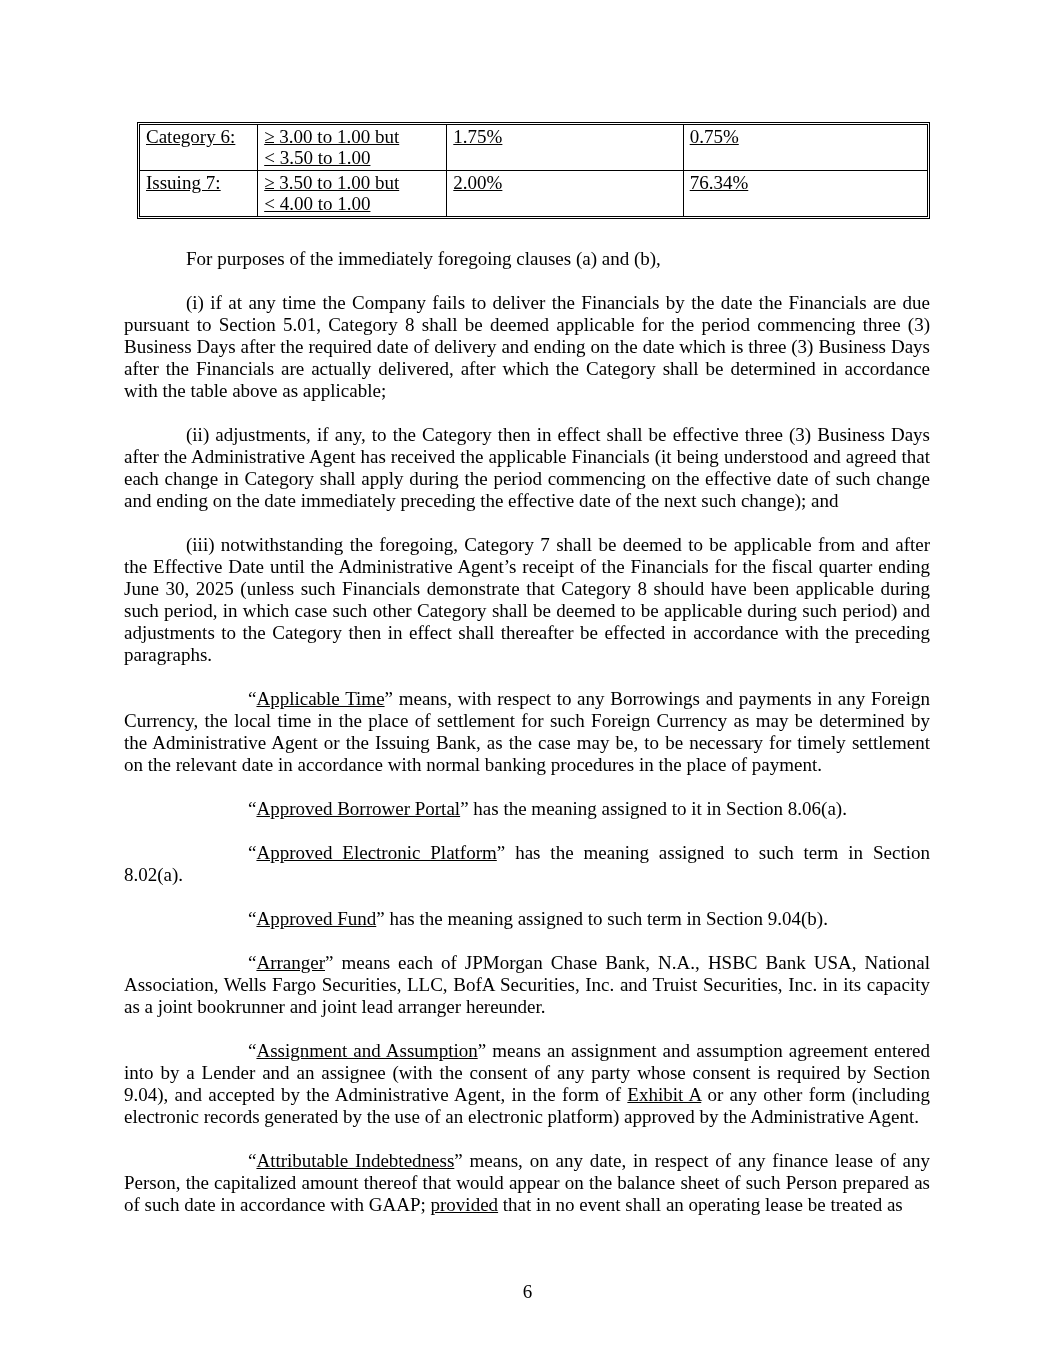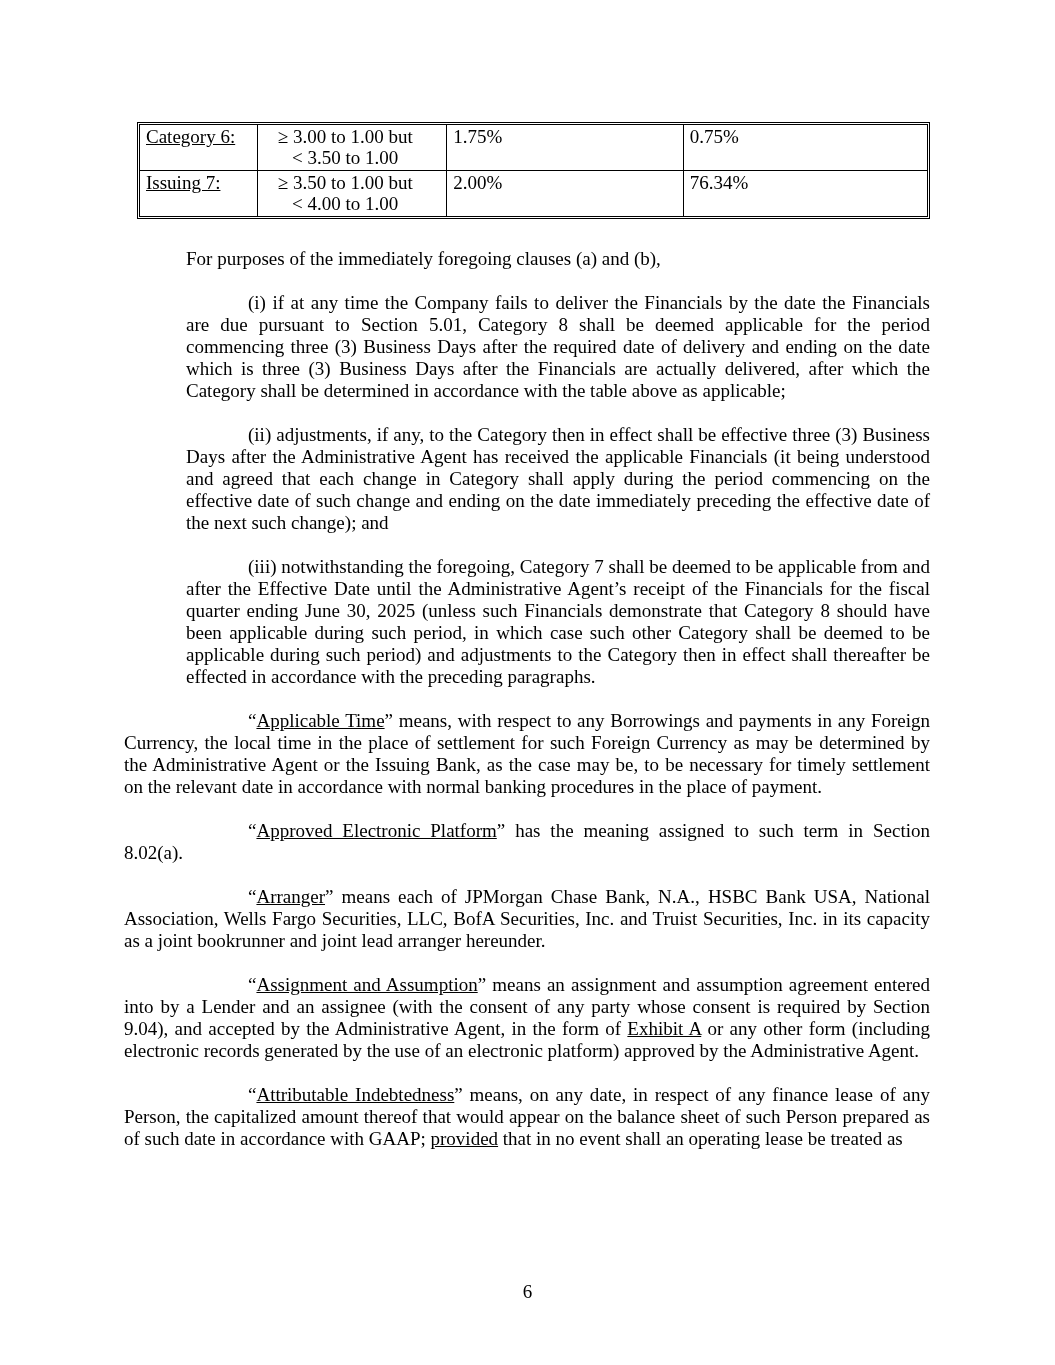--- a/index.html
+++ b/index.html
@@ -34,34 +34,35 @@
   table.grid {
     width: 100%;
     border-collapse: collapse;
     table-layout: fixed;
   }
   table.grid td {
     border: 1px solid #000;
     vertical-align: top;
     padding: 1px 20px 2px 6px;
     line-height: 21px;
+    text-decoration: underline;
   }
   td.cat   { text-align: left; padding-left: 9px; }
-  td.ratio { text-align: center; }
+  td.ratio { }
   td.pct   { text-align: left; }
   tr.tall td { height: 47px; }
   col.c1 { width: 15%; }
   col.c2 { width: 24%; }
   col.c3 { width: 30%; }
   col.c4 { width: 31%; }
 
   
   p { margin: 0 0 22px 0; text-align: justify; }
   p.intro  { text-indent: 62px; }
-  p.clause { margin-left: 62px; text-indent: 62px; }
+  p.clause { text-indent: 62px; }
   p.def    { text-indent: 124px; }
 
   .footer {
     position: absolute;
     left: 0;
     top: 1281px;
     width: 100%;
     text-align: center;
     font-family: "Liberation Serif", "DejaVu Serif", serif;
     font-size: 19px;
@@ -106,21 +107,23 @@
       </table>
     </div>
 
     <p class="intro">For purposes of the immediately foregoing clauses (a) and (b),</p>
 
     <p class="clause">(i) if at any time the Company fails to deliver the Financials by the date the Financials are due pursuant to Section 5.01, Category 8 shall be deemed applicable for the period commencing three (3) Business Days after the required date of delivery and ending on the date which is three (3) Business Days after the Financials are actually delivered, after which the Category shall be determined in accordance with the table above as applicable;</p>
     <p class="clause">(ii) adjustments, if any, to the Category then in effect shall be effective three (3) Business Days after the Administrative Agent has received the applicable Financials (it being understood and agreed that each change in Category shall apply during the period commencing on the effective date of such change and ending on the date immediately preceding the effective date of the next such change); and</p>
     <p class="clause">(iii) notwithstanding the foregoing, Category 7 shall be deemed to be applicable from and after the Effective Date until the Administrative Agent’s receipt of the Financials for the fiscal quarter ending June 30, 2025 (unless such Financials demonstrate that Category 8 should have been applicable during such period, in which case such other Category shall be deemed to be applicable during such period) and adjustments to the Category then in effect shall thereafter be effected in accordance with the preceding paragraphs.</p>
 
     <p class="def"><span>“</span><span class="u">Applicable Time</span><span>” means, with respect to any Borrowings and payments in any Foreign Currency, the local time in the place of settlement for such Foreign Currency as may be determined by the Administrative Agent or the Issuing Bank, as the case may be, to be necessary for timely settlement on the relevant date in accordance with normal banking procedures in the place of payment.</span></p>
+    <p class="def"><span>“</span><span class="u">Approved Borrower Portal</span><span>” has the meaning assigned to it in Section 8.06(a).</span></p>
     <p class="def"><span>“</span><span class="u">Approved Electronic Platform</span><span>” has the meaning assigned to such term in Section 8.02(a).</span></p>
+    <p class="def"><span>“</span><span class="u">Approved Fund</span><span>” has the meaning assigned to such term in Section 9.04(b).</span></p>
     <p class="def"><span>“</span><span class="u">Arranger</span><span>” means each of JPMorgan Chase Bank, N.A., HSBC Bank USA, National Association, Wells Fargo Securities, LLC, BofA Securities, Inc. and Truist Securities, Inc. in its capacity as a joint bookrunner and joint lead arranger hereunder.</span></p>
     <p class="def"><span>“</span><span class="u">Assignment and Assumption</span><span>” means an assignment and assumption agreement entered into by a Lender and an assignee (with the consent of any party whose consent is required by Section 9.04), and accepted by the Administrative Agent, in the form of </span><span class="u">Exhibit A</span><span> or any other form (including electronic records generated by the use of an electronic platform) approved by the Administrative Agent.</span></p>
     <p class="def"><span>“</span><span class="u">Attributable Indebtedness</span><span>” means, on any date, in respect of any finance lease of any Person, the capitalized amount thereof that would appear on the balance sheet of such Person prepared as of such date in accordance with GAAP; </span><span class="u">provided</span><span> that in no event shall an operating lease be treated as</span></p>
 
   </div>
 
   <div class="footer">6</div>
 </div>
 
 </body></html>

